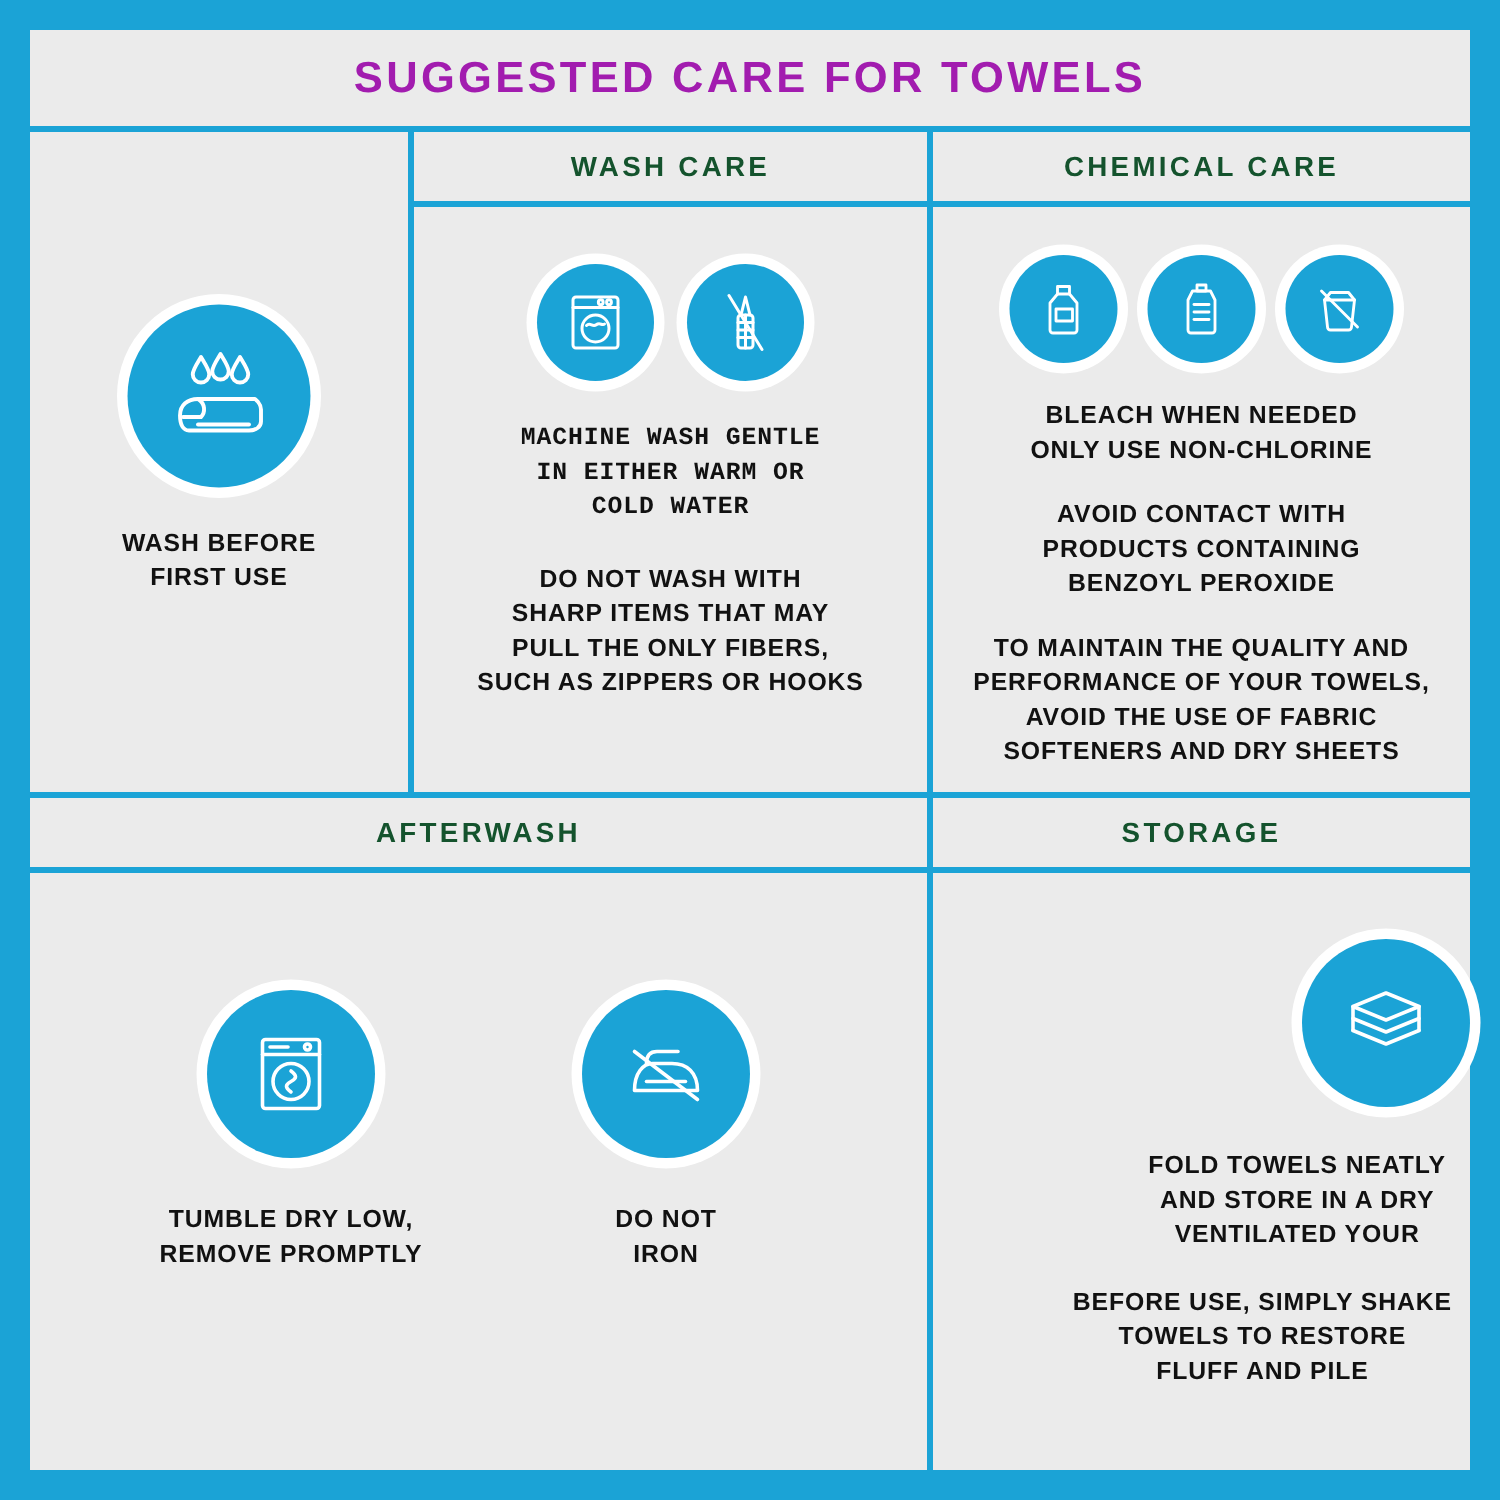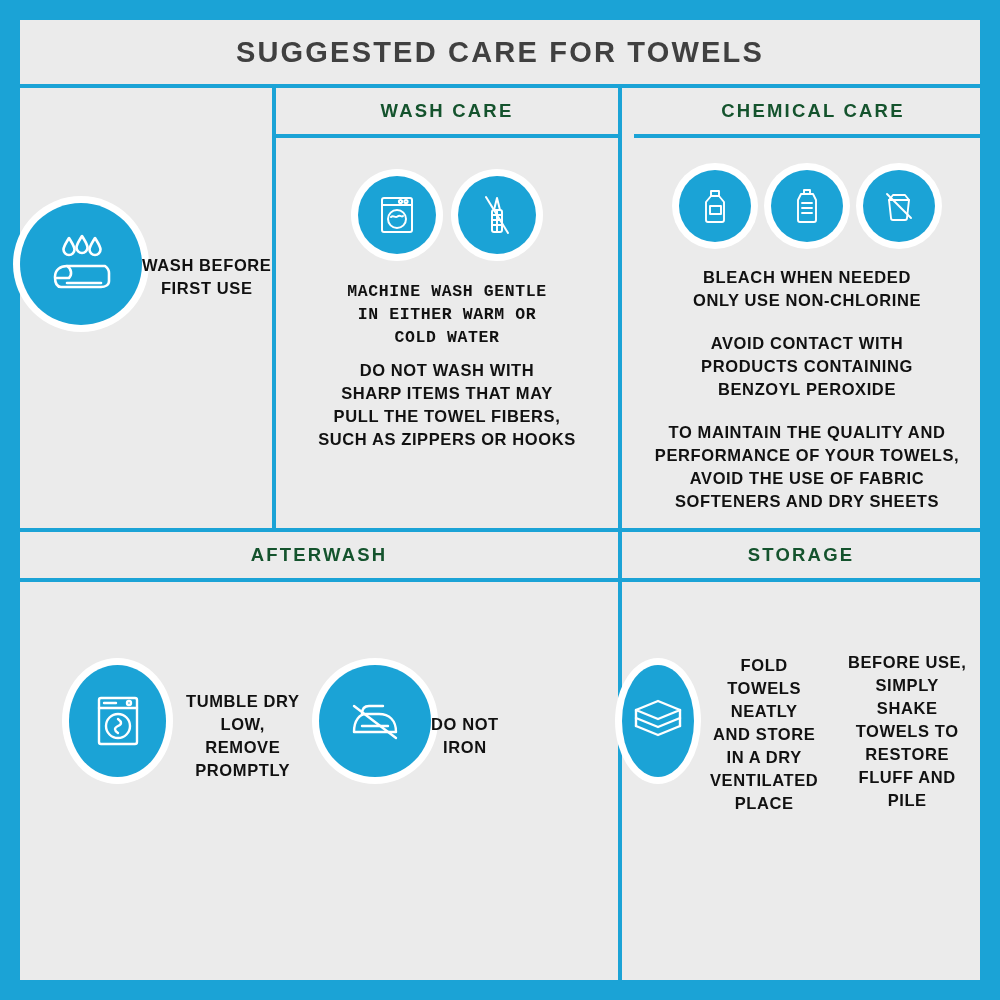--- a/index.html
+++ b/index.html
@@ -32,21 +32,21 @@
     height: 68px;
     display: flex;
     align-items: center;
     justify-content: center;
     border-bottom: 4px solid #1ba3d6;
     box-sizing: border-box;
   }
   .title-text {
     font-size: 29px;
     letter-spacing: 2.2px;
-    color: #404040;
+    color: #a21caf;
     font-weight: bold;
     text-align: center;
   }
 
   
   .vline {
     position: absolute;
     width: 4px;
     background: #1ba3d6;
   }
@@ -99,21 +99,21 @@
   .icon-row {
     display: flex;
     align-items: center;
     justify-content: center;
   }
   svg { display: block; }
 
   
   .col {
     display: flex;
-    flex-direction: row;
+    flex-direction: column;
     align-items: center;
   }
 </style>
 </head>
 <body>
 
 <div class="board">
 
   <div class="title-bar">
     <div class="title-text">SUGGESTED CARE FOR TOWELS</div>
@@ -171,29 +171,29 @@
         </svg>
       </div>
     </div>
 
     <div class="body-text" style="margin-top:26px; padding:0 16px;font-family:Liberation Mono, monospace;">
       <div>MACHINE WASH GENTLE</div>
       <div>IN EITHER WARM OR</div>
       <div>COLD WATER</div>
     </div>
 
-    <div class="body-text" style="margin-top:10px; padding:0 10px;">
+    <div class="body-text" style="margin-top:26px; padding:0 10px;">
       <div>DO NOT WASH WITH</div>
       <div>SHARP ITEMS THAT MAY</div>
-      <div>PULL THE TOWEL FIBERS,</div>
+      <div>PULL THE ONLY FIBERS,</div>
       <div>SUCH AS ZIPPERS OR HOOKS</div>
     </div>
   </div>
 
-  <div class="panel" style="left:602px; top:68px; width:358px; height:440px;padding-left:12px;">
+  <div class="panel" style="left:602px; top:68px; width:358px; height:440px;">
     <div class="panel-head" style="width:358px;">
       <div class="panel-head-text">CHEMICAL CARE</div>
     </div>
 
     <div class="icon-row" style="margin-top:32px;">
       <div class="circle" style="width:72px; height:72px; margin-right:20px;">
         <svg width="46" height="46" viewBox="0 0 46 46" fill="none" stroke="#ffffff" stroke-width="1.9" stroke-linecap="round" stroke-linejoin="round">
           <path d="M19 8 h8 v5 l5 6 v18 a2 2 0 0 1 -2 2 h-14 a2 2 0 0 1 -2 -2 v-18 l5 -6 z"></path>
           <line x1="19" y1="13" x2="27" y2="13"></line>
           <rect x="18" y="23" width="11" height="8"></rect>
@@ -274,35 +274,35 @@
         </div>
       </div>
     </div>
   </div>
 
   <div class="panel" style="left:602px; top:512px; width:358px; height:448px;">
     <div class="panel-head" style="width:358px;">
       <div class="panel-head-text">STORAGE</div>
     </div>
 
-    <div class="col" style="margin-top:44px;">
+    <div class="col" style="margin-top:44px;align-items:flex-end;">
       <div class="circle" style="width:112px; height:112px;">
         <svg width="72" height="72" viewBox="0 0 72 72" fill="none" stroke="#ffffff" stroke-width="2.4" stroke-linecap="round" stroke-linejoin="round">
           <path d="M36 16 L58 25 L36 34 L14 25 Z"></path>
           <path d="M14 33 L36 42 L58 33"></path>
           <path d="M14 41 L36 50 L58 41"></path>
           <path d="M14 25 L14 41"></path>
           <path d="M58 25 L58 41"></path>
         </svg>
       </div>
 
       <div class="body-text" style="margin-top:28px; padding:0 16px;">
         <div>FOLD TOWELS NEATLY</div>
         <div>AND STORE IN A DRY</div>
-        <div>VENTILATED PLACE</div>
+        <div>VENTILATED YOUR</div>
       </div>
 
       <div class="body-text" style="margin-top:22px; padding:0 12px;">
         <div>BEFORE USE, SIMPLY SHAKE</div>
         <div>TOWELS TO RESTORE</div>
         <div>FLUFF AND PILE</div>
       </div>
     </div>
   </div>
 

